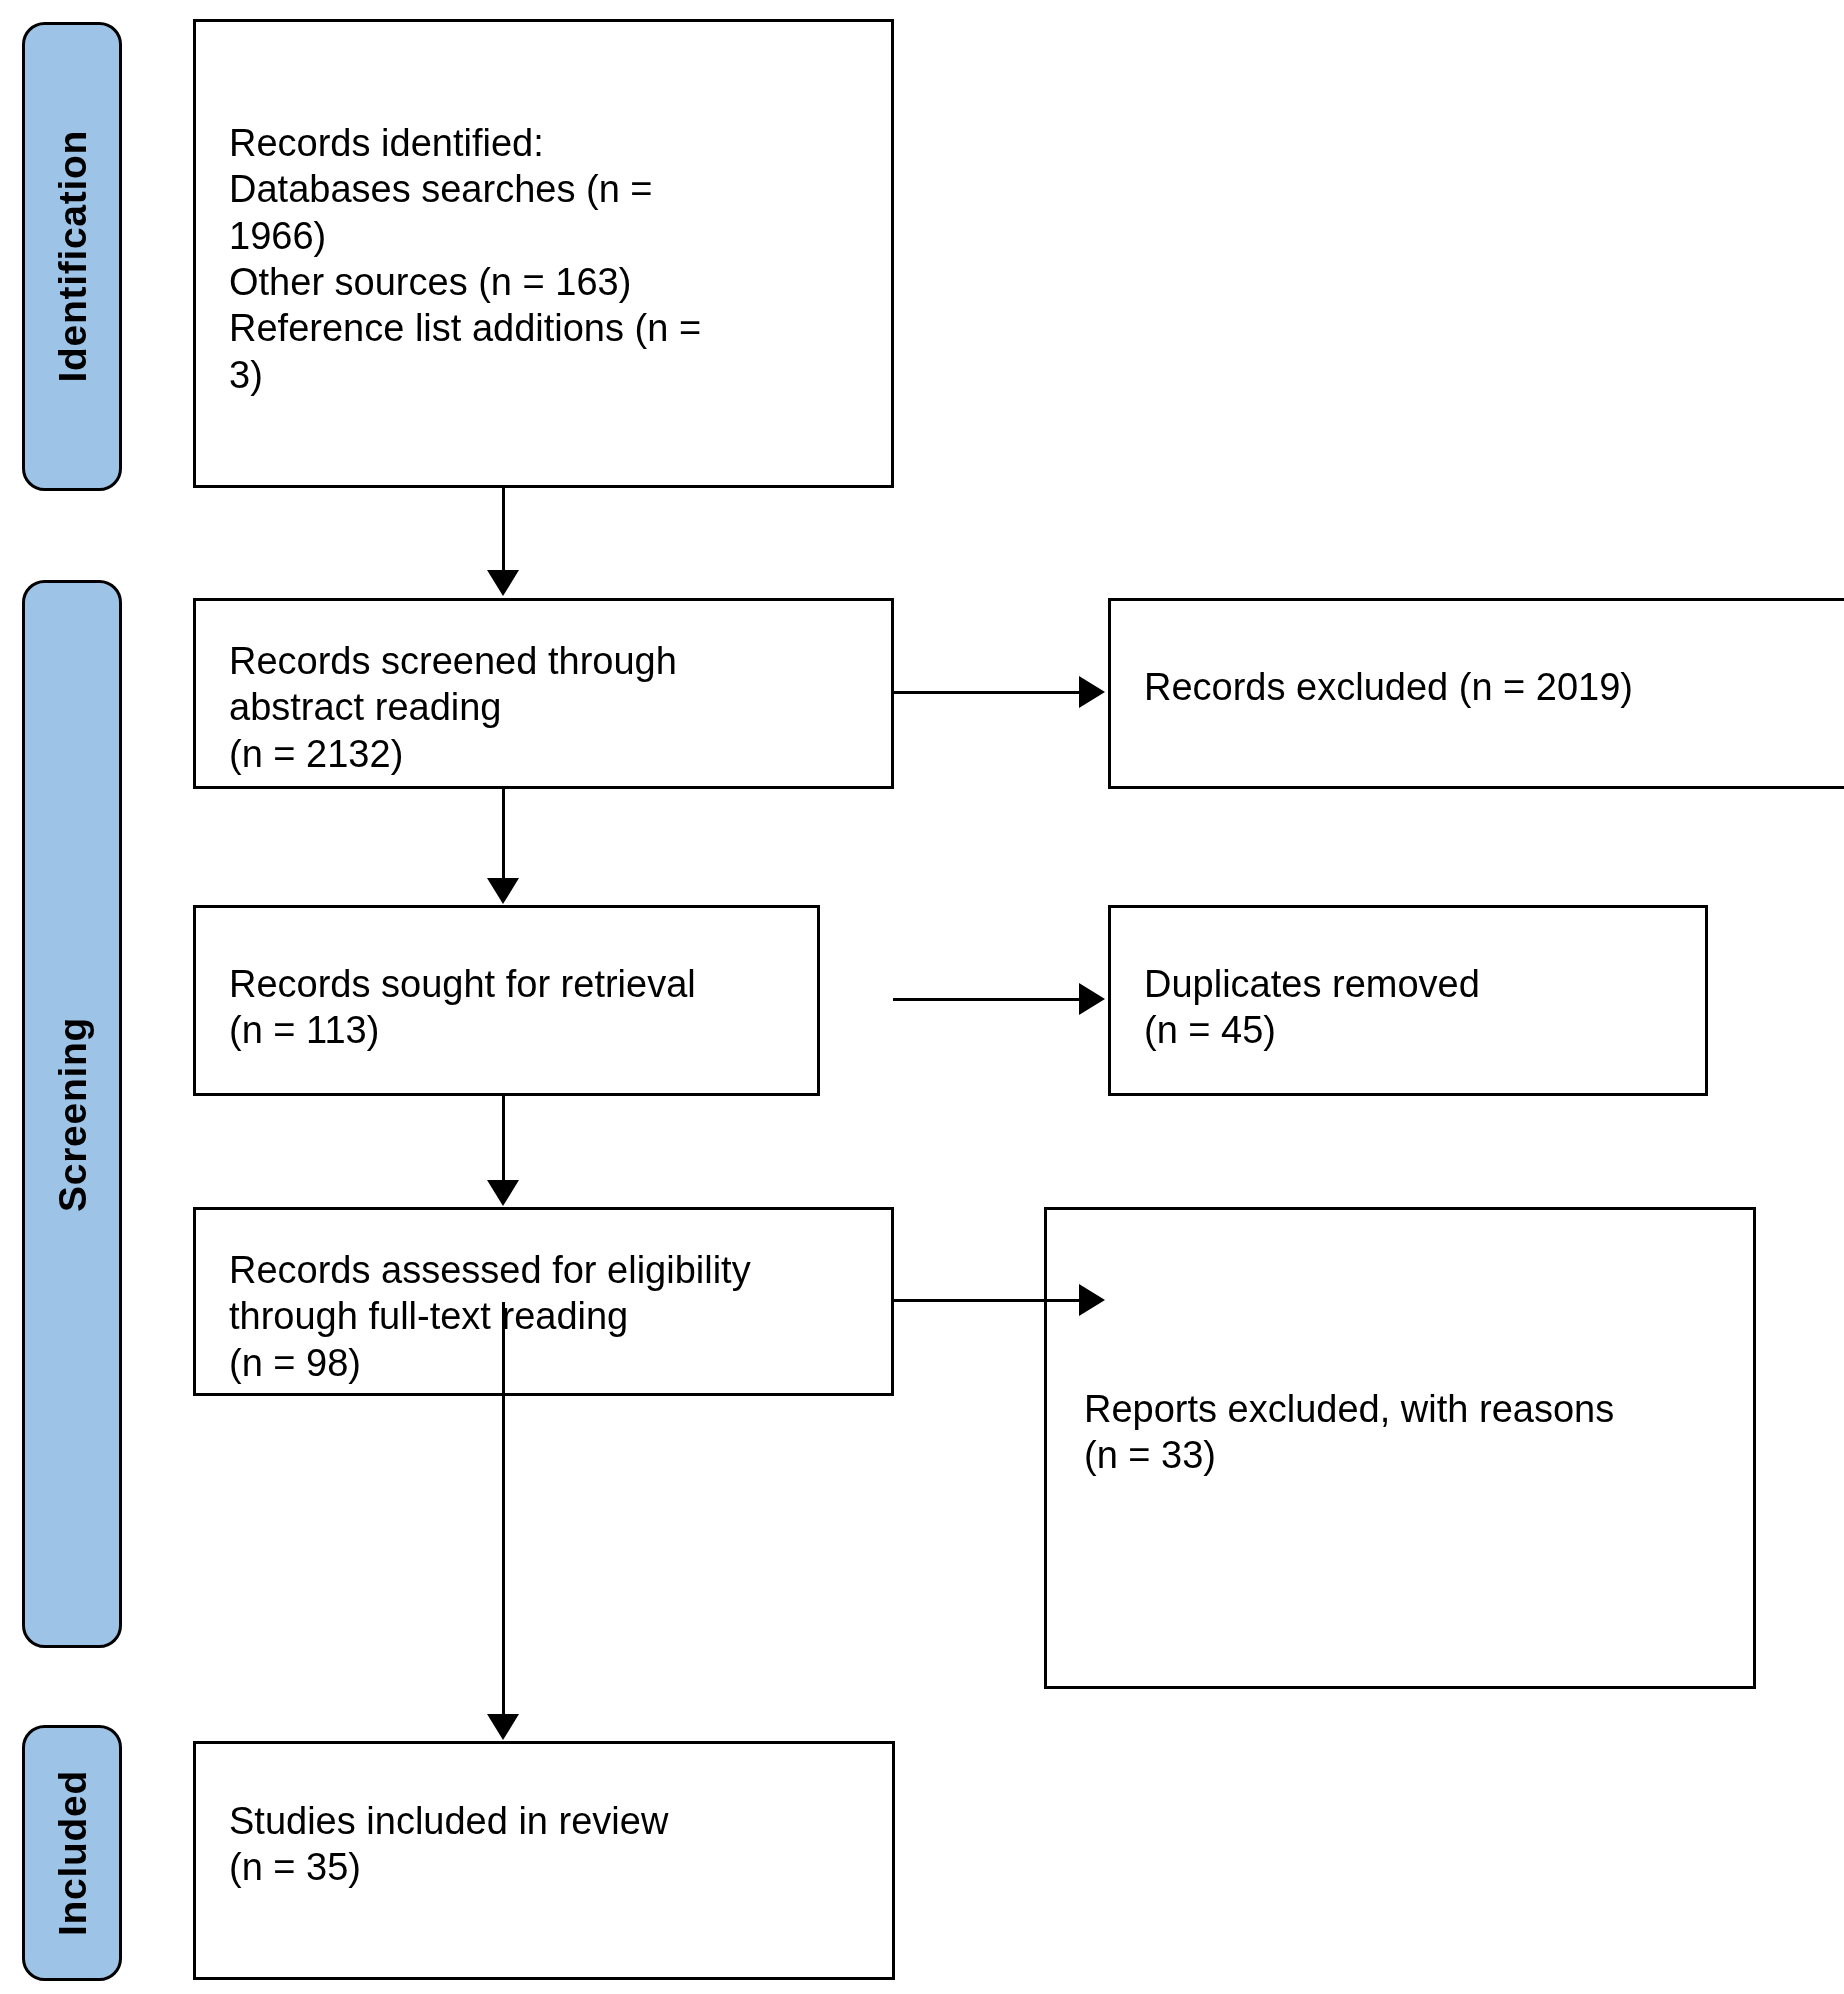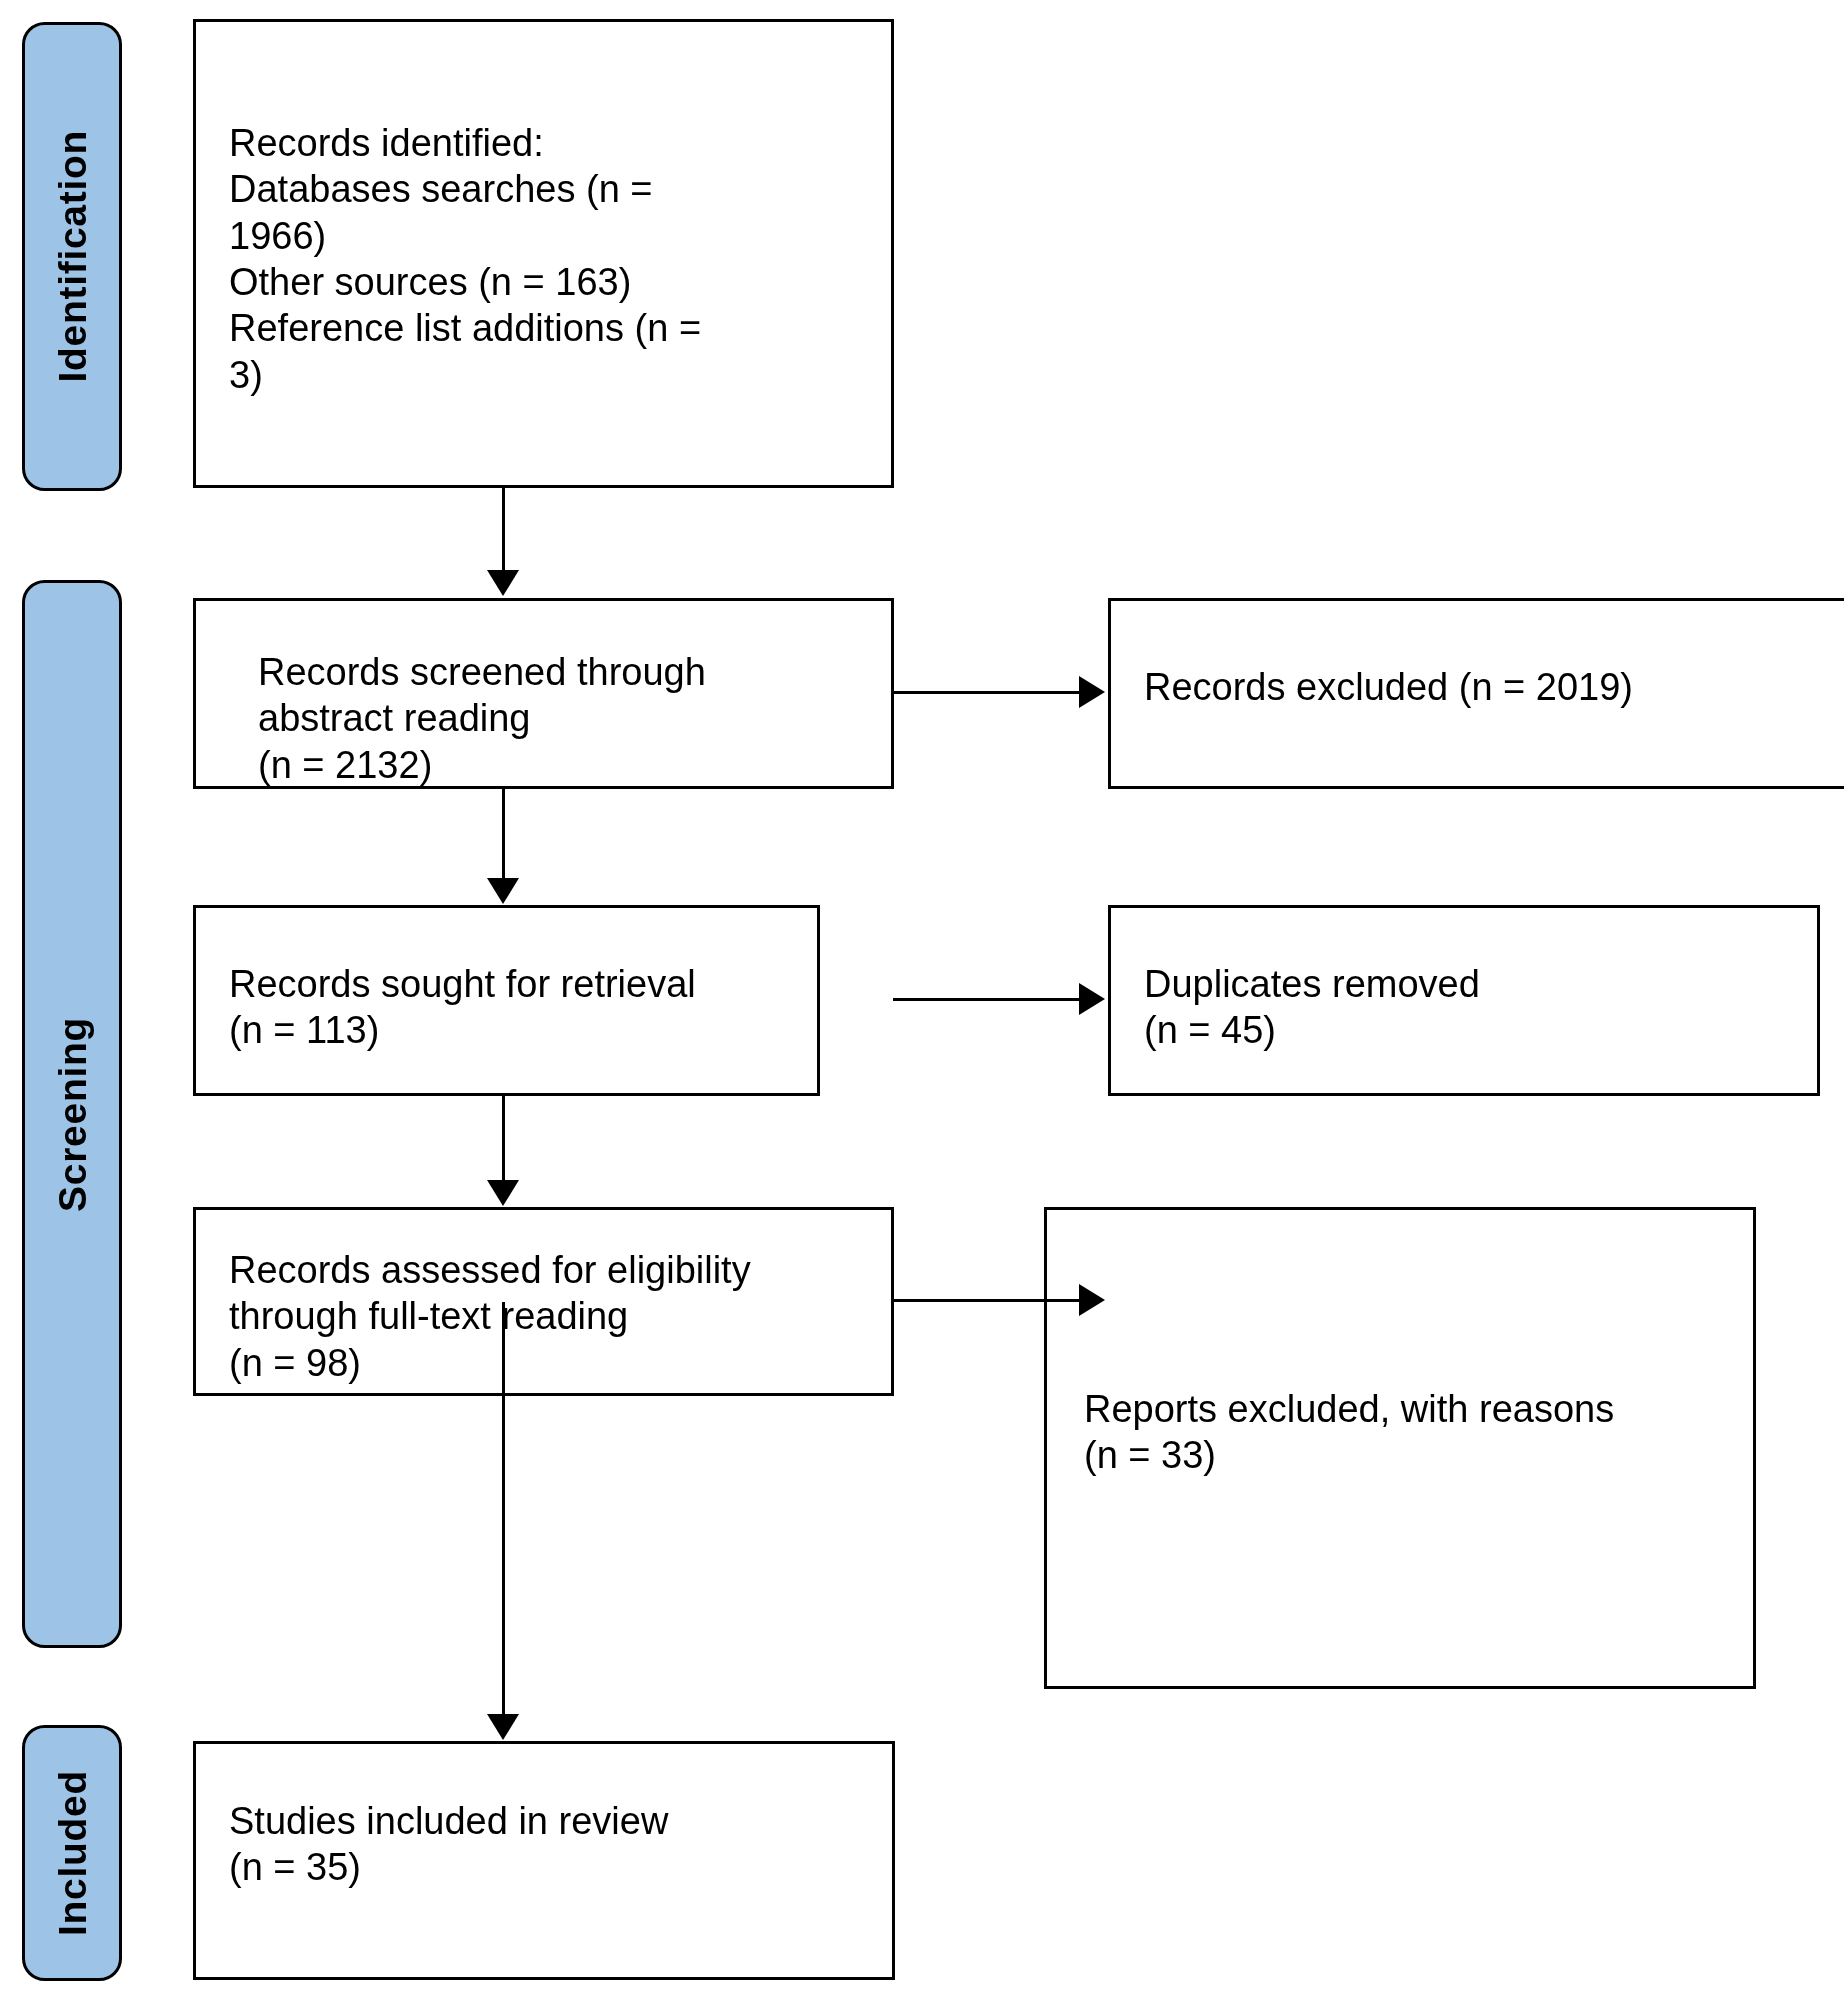--- a/index.html
+++ b/index.html
@@ -65,26 +65,26 @@
 
   
   #box-identified { left: 193px; top: 19px;   width: 701px; height: 469px; }
   #box-screened   { left: 193px; top: 598px;  width: 701px; height: 191px; }
   #box-sought     { left: 193px; top: 905px; width: 627px; height: 191px; }
   #box-assessed   { left: 193px; top: 1207px; width: 701px; height: 189px; }
   #box-included   { left: 193px; top: 1741px; width: 702px; height: 239px; }
 
   
   #box-excluded-records { left: 1108px; top: 598px;  width: 779px; height: 191px; }
-  #box-duplicates       { left: 1108px; top: 905px; width: 712px; height: 191px; }
+  #box-duplicates       { left: 1108px; top: 905px; width: 600px; height: 191px; }
   #box-reports-excluded { left: 1044px; top: 1207px; width: 712px; height: 482px; }
 
   
   #box-identified  .box-text { top: 98px; }
-  #box-screened    .box-text { top: 48px; margin-left: 29px; }
+  #box-screened    .box-text { top: 37px; }
   #box-sought      .box-text { top: 53px; }
   #box-assessed    .box-text { top: 37px; }
   #box-included    .box-text { top: 54px; }
   #box-excluded-records .box-text { top: 63px; }
   #box-duplicates  .box-text { top: 53px; }
   #box-reports-excluded .box-text { top: 176px; left: 37px; }
 
   
   .v-line {
     position: absolute;

